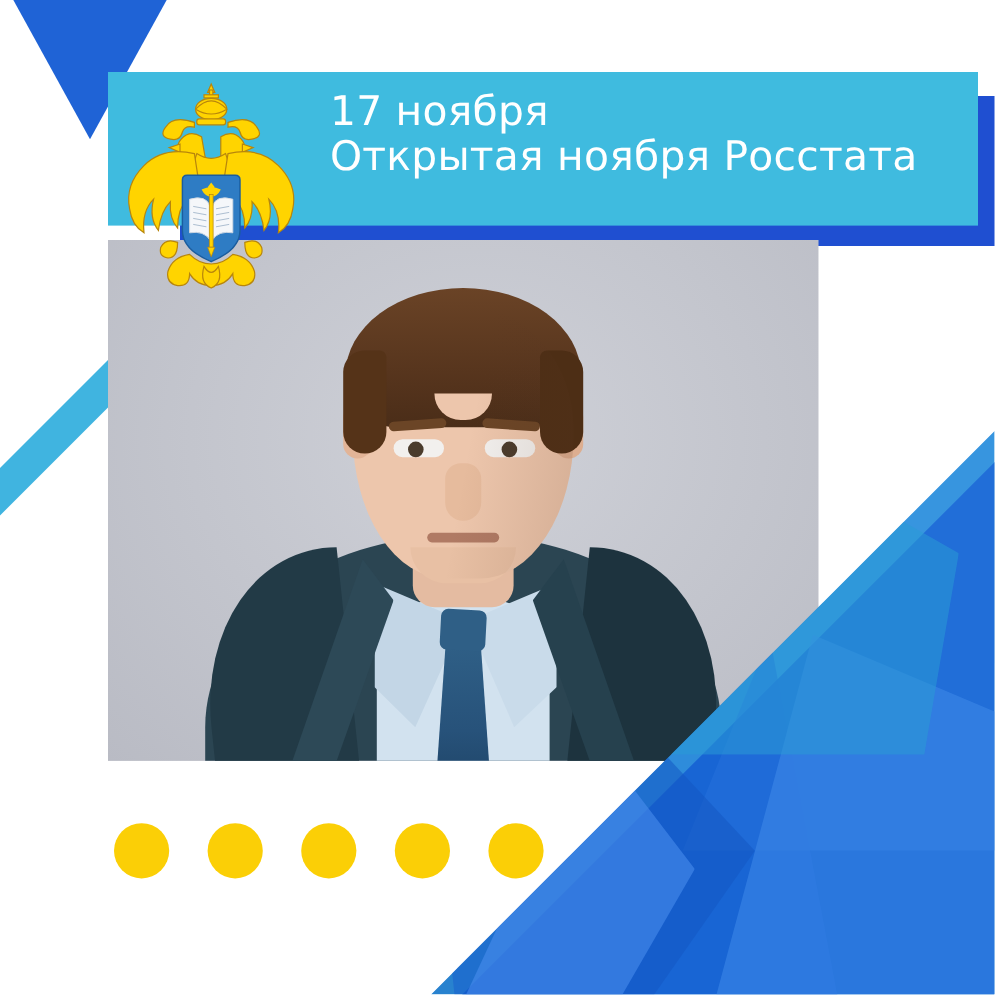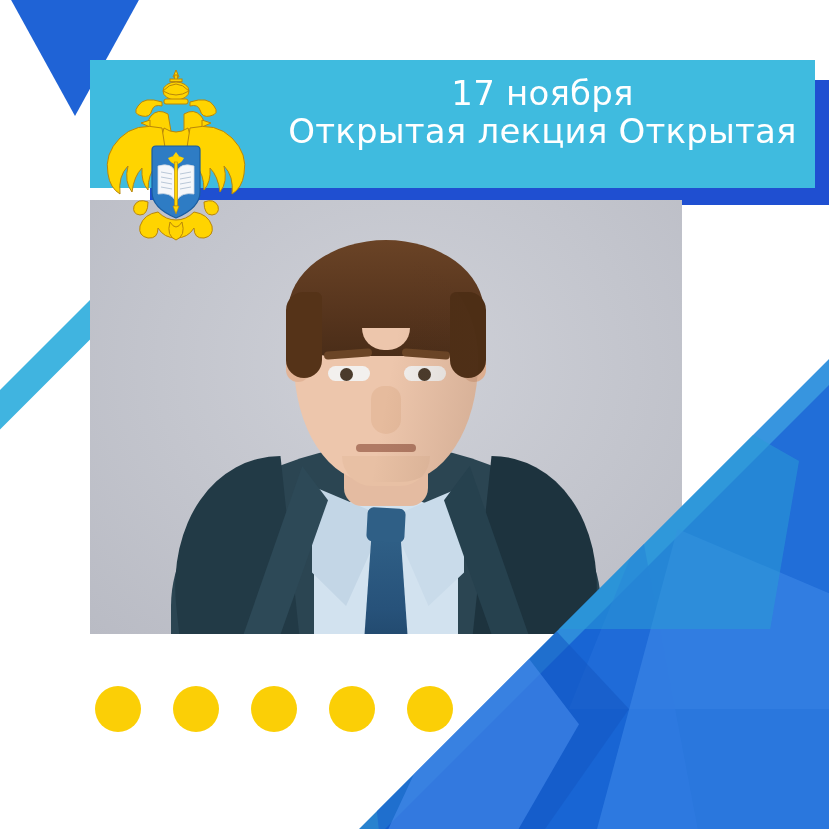--- a/index.html
+++ b/index.html
@@ -3,21 +3,20 @@
 <meta charset="utf-8">
 <style>
   html,body{margin:0;padding:0;background:#ffffff;}
   body{font-family:"DejaVu Sans","Liberation Sans",sans-serif;}
 
   #poster{
     position:relative;
     width:829px;height:829px;
     overflow:hidden;
     background:#ffffff;
-    text-align:center;
   }
 
   
   .tri-topleft{
     position:absolute;left:10px;top:-2px;
     width:0;height:0;
     border-left:65px solid transparent;
     border-right:65px solid transparent;
     border-top:118px solid #1f63d6;
   }
@@ -212,21 +211,21 @@
   <div class="tri-topleft"></div>
 
   <div class="stripe-diag"></div>
 
   <div class="banner-shadow"></div>
 
   <div class="banner"></div>
 
   <div class="banner-text">
     <span class="banner-line">17 ноября</span>
-    <span class="banner-line">Открытая лекция Открытая</span>
+    <span class="banner-line">Открытая ноября Росстата</span>
   </div>
 
   <div class="photo">
     <div class="ph-bg"></div>
     <div class="suit"></div>
     <div class="suit-l"></div>
     <div class="suit-r"></div>
     <div class="shirt"></div>
     <div class="collar-l"></div>
     <div class="collar-r"></div>

